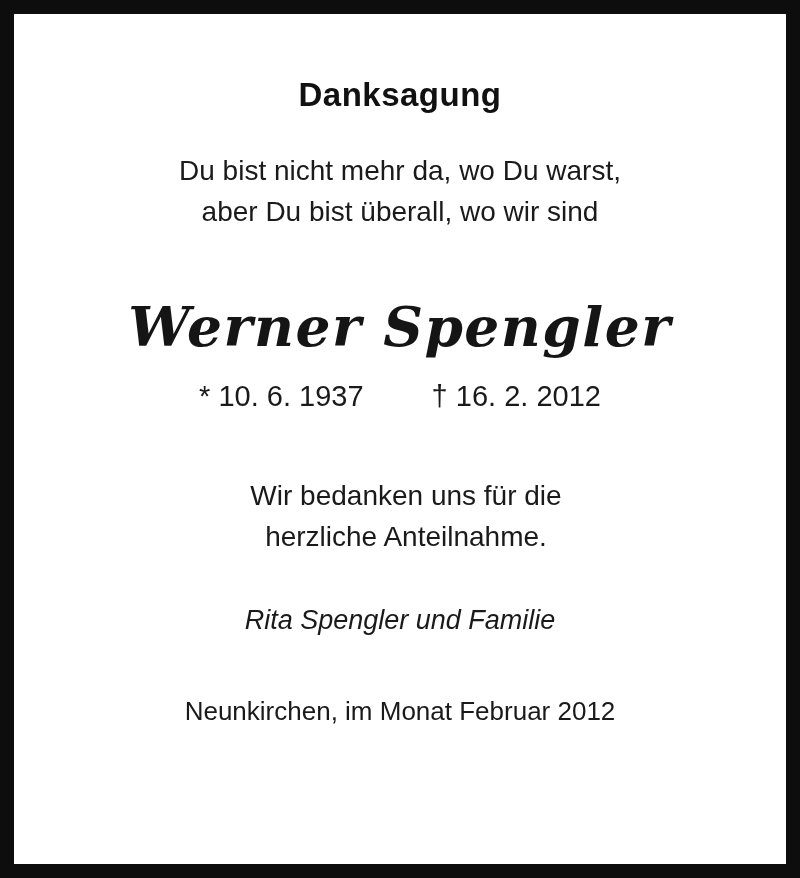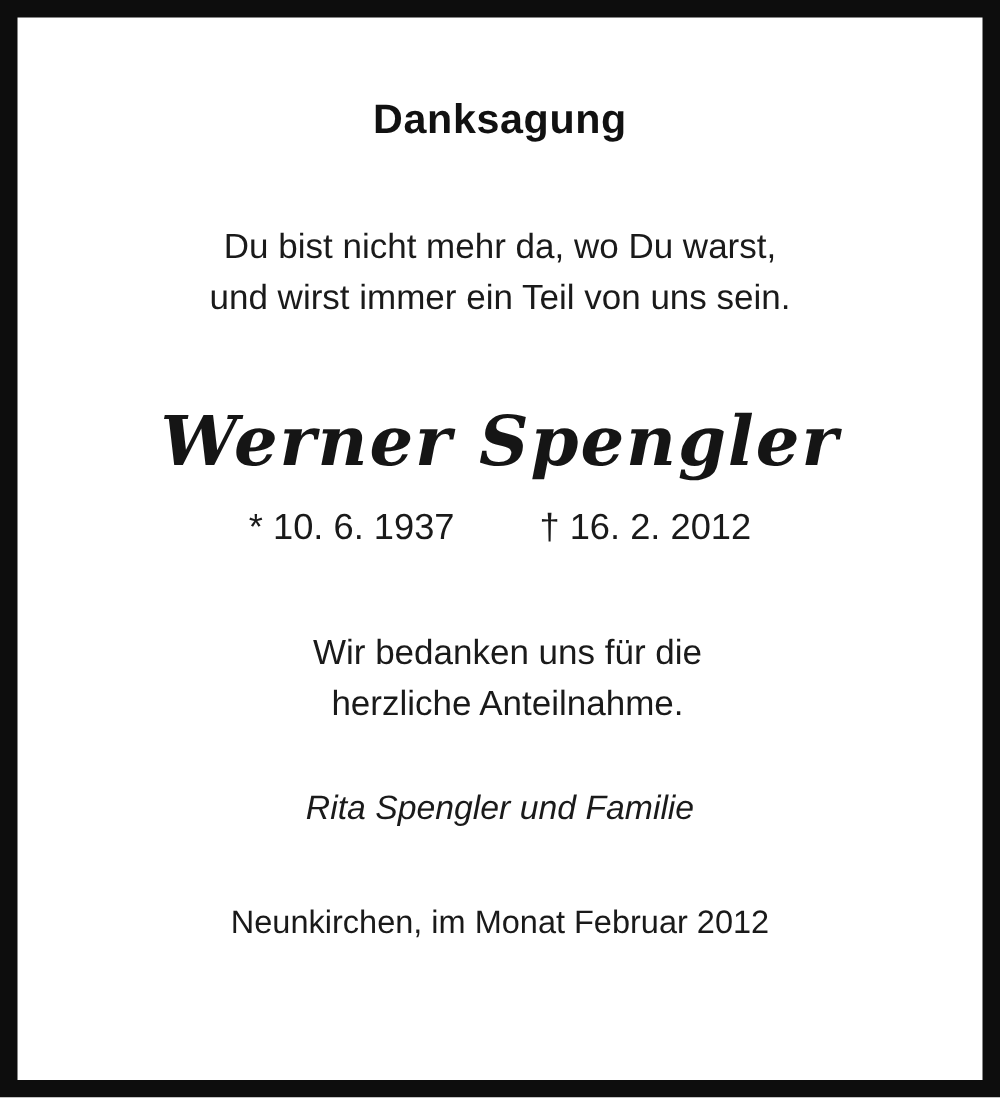--- a/index.html
+++ b/index.html
@@ -32,21 +32,21 @@
   .heading {
     font-family: "Liberation Sans", sans-serif;
     font-weight: bold;
     font-size: 33px;
     letter-spacing: 0.5px;
     color: #111111;
     margin: 0;
     padding: 0;
   }
   .verse {
-    margin-top: 62px;
+    margin-top: 36px;
     font-size: 28px;
     line-height: 41px;
     color: #1a1a1a;
     font-weight: 400;
   }
   .verse div {
     white-space: nowrap;
   }
   .name {
     margin-top: 66px;
@@ -94,21 +94,21 @@
 </head>
 <body>
 
 <div class="notice-frame">
   <div class="inner">
 
     <h1 class="heading">Danksagung</h1>
 
     <div class="verse">
       <div>Du bist nicht mehr da, wo Du warst,</div>
-      <div>und wirst immer ein Teil von uns sein.</div>
+      <div>aber Du bist überall, wo wir sind</div>
     </div>
 
     <div class="name">Werner Spengler</div>
 
     <div class="dates">
       <span>* 10. 6. 1937</span>
       <span>† 16. 2. 2012</span>
     </div>
 
     <div class="thanks">

